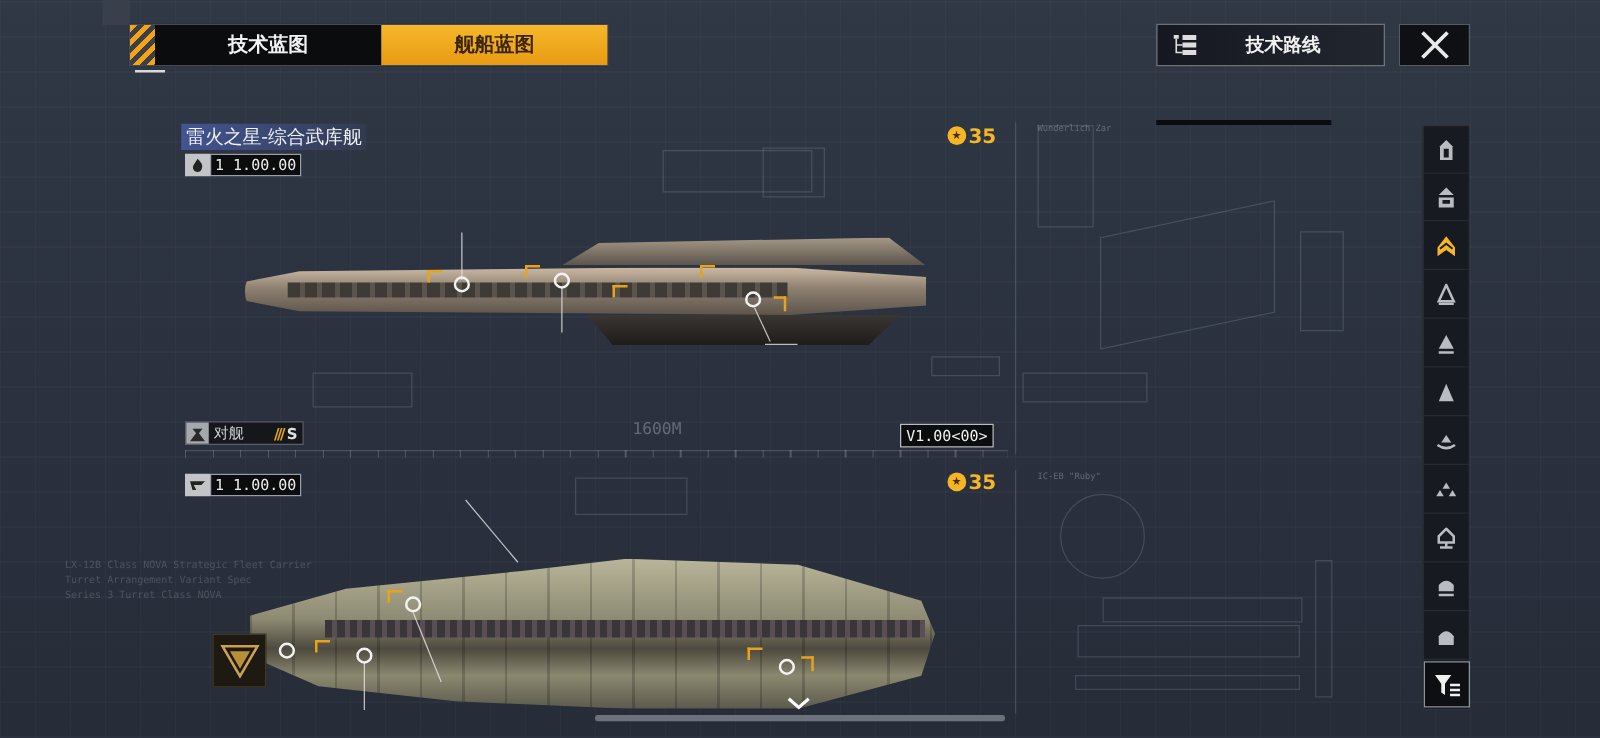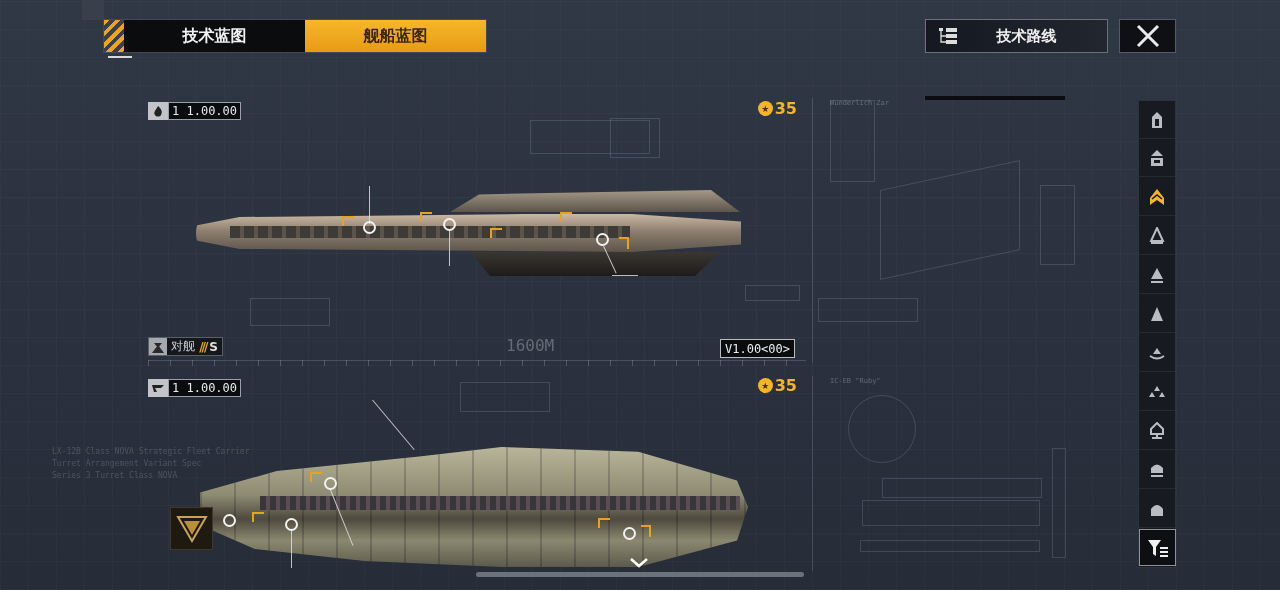--- a/index.html
+++ b/index.html
@@ -36,27 +36,27 @@
 .hull1-core{position:absolute;left:230px;top:226px;width:400px;height:12px;background:repeating-linear-gradient(90deg,#3e3a36 0 10px,#5a544d 10px 14px)}
 .hull2{position:absolute;left:200px;top:447px;width:548px;height:120px;background:
  repeating-linear-gradient(90deg,rgba(0,0,0,0.18) 0 2px,transparent 2px 34px),
  linear-gradient(180deg,#b8b59a 0%,#8d8b72 40%,#4d4a3f 60%,#8b8870 78%,#5c5a4c 100%);
  clip-path:polygon(0 38%,14% 20%,40% 8%,55% 0,80% 4%,98% 28%,100% 50%,98% 78%,80% 100%,55% 100%,30% 95%,10% 85%,0 65%)}
 .hull2-strip{position:absolute;left:260px;top:496px;width:480px;height:14px;background:repeating-linear-gradient(90deg,#3a3538 0 6px,#5a4e56 6px 10px)}
 .hotspot{position:absolute;width:13px;height:13px;border:2px solid #f2f2f2;border-radius:50%;cursor:pointer}
 .bracket{position:absolute;width:12px;height:10px;border:2px solid #e8a31a;border-right:none;border-bottom:none}
 .leader{position:absolute;background:rgba(230,230,230,0.8)}
 
-.role-badge{position:absolute;left:148px;top:337px;width:75px;height:19px;background:#15171b;border:1px solid #5a5f68;display:flex;align-items:center}
+.role-badge{position:absolute;left:148px;top:337px;width:95px;height:19px;background:#15171b;border:1px solid #5a5f68;display:flex;align-items:center}
 .role-icon{width:18px;height:17px;background:#a5a8ac;display:flex;align-items:center;justify-content:center}
 .role-badge .lbl{font-size:12px;color:#cfd2d6;margin-left:4px;flex:1}
 .role-badge .rank{font-size:12px;font-weight:bold;color:#e0e0e0;margin-right:4px}
 .role-badge .rank .str{color:#e6a51c;letter-spacing:-2px;margin-right:3px}
 .ruler{position:absolute;left:148px;top:360px;width:658px;height:6px;border-top:1px solid rgba(200,210,220,0.2);background:repeating-linear-gradient(90deg,rgba(200,210,220,0.25) 0 1px,transparent 1px 22px)}
-.length-lbl{position:absolute;left:506px;top:336px;font-size:16px;color:rgba(210,215,220,0.35);font-family:"DejaVu Sans Mono",monospace}
+.length-lbl{position:absolute;left:506px;top:336px;font-size:13px;color:rgba(210,215,220,0.35);font-family:"DejaVu Sans Mono",monospace}
 .version{position:absolute;left:720px;top:339px;height:19px;padding:0 4px;background:#0b0c0e;border:1px solid #b9bcc1;color:#eee;font-size:12px;font-family:"DejaVu Sans Mono",monospace;display:flex;align-items:center}
 
 .bp{position:absolute;border:1px solid rgba(190,205,225,0.18)}
 .bp-text{position:absolute;font-size:7px;color:rgba(200,210,220,0.35);font-family:"DejaVu Sans Mono",monospace;white-space:nowrap}
 
 .rail{position:absolute;left:1138px;top:100px;width:38px;height:468px;background:#171a20;border:1px solid #2d323b}
 .rail-item{position:absolute;left:0;width:36px;height:38px;display:flex;align-items:center;justify-content:center;border-bottom:1px solid #262a31;cursor:pointer}
 .filter-btn{position:absolute;left:1139px;top:529px;width:37px;height:37px;background:#0d0f12;border:1px solid #8d929a;display:flex;align-items:center;justify-content:center;cursor:pointer}
 
 .emblem{position:absolute;left:170px;top:507px;width:43px;height:43px;background:#1e1a12;border:1px solid #40382a;display:flex;align-items:center;justify-content:center;cursor:pointer}
@@ -122,20 +122,21 @@
     <div class="bp" style="left:812px;top:376px;width:1px;height:195px;border-width:0 0 0 1px"></div>
   </div>
 
   <div class="faint-left">
     <div>LX-12B Class NOVA Strategic Fleet Carrier</div>
     <div>Turret Arrangement Variant Spec</div>
     <div>Series 3 Turret Class NOVA</div>
   </div>
 
   <div class="card" style="top:99px;height:262px">
+    <div class="ship-title">雷火之星-综合武库舰</div>
     <div class="meta-row">
       <div class="type-icon">
         <svg width="12" height="13" viewBox="0 0 12 13">
             <path d="M6 1 C9 4 11 6 9 10 C8 12 4 12 3 10 C1 7 4 5 6 1 Z" fill="#222"></path>
           </svg>
       </div>
       <div class="level">
         <span>1</span>&nbsp;<span>1.00.00</span>
       </div>
     </div>

